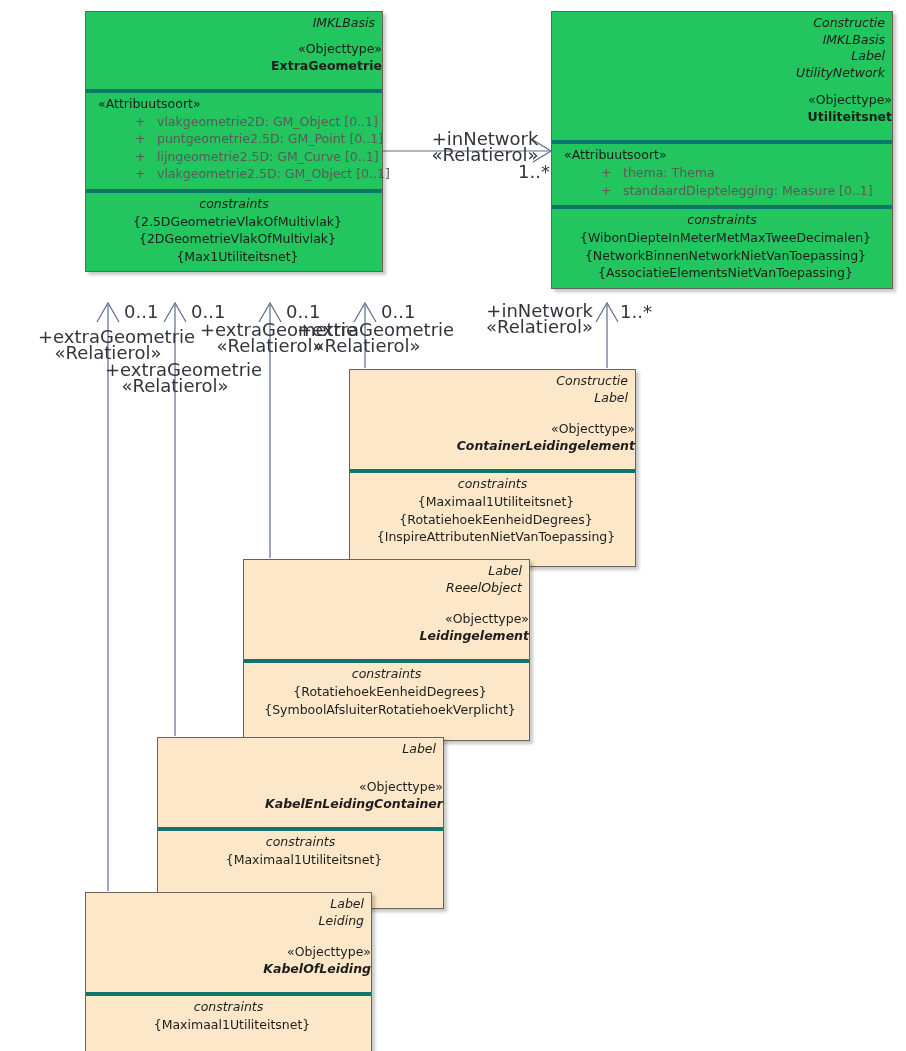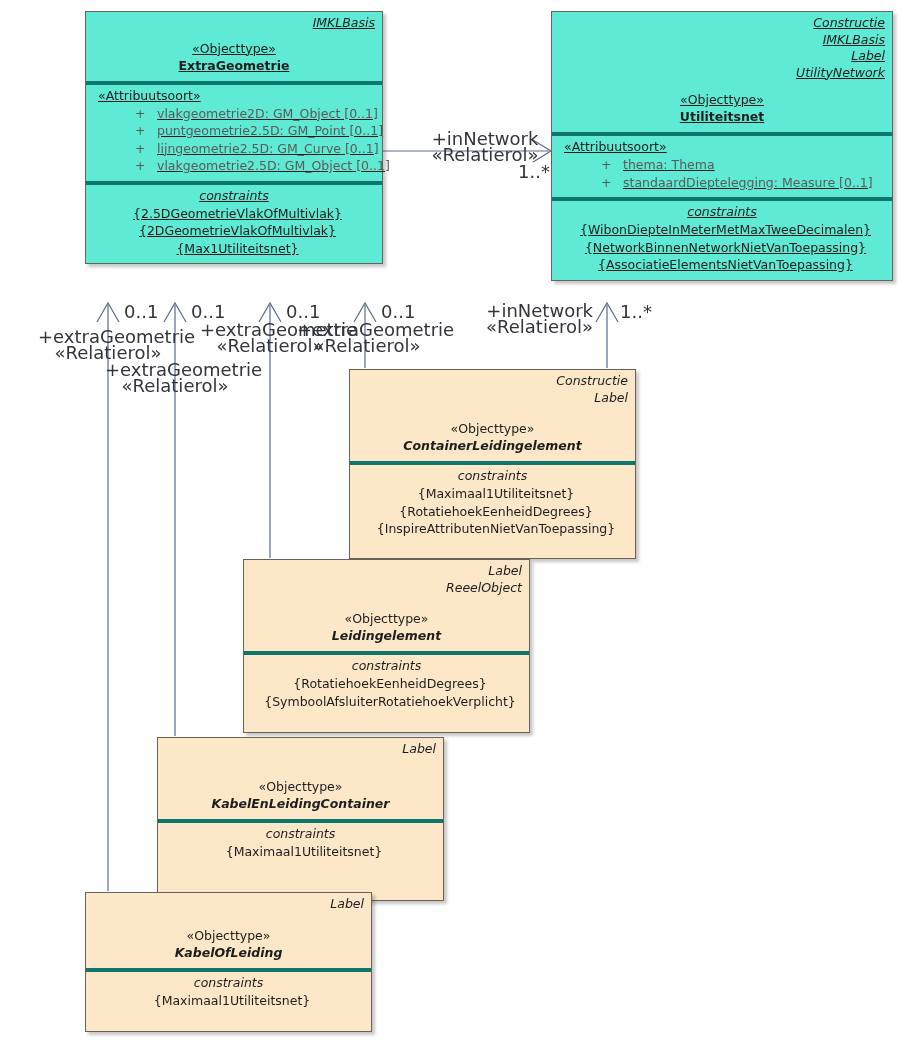--- a/index.html
+++ b/index.html
@@ -18,43 +18,43 @@
 
   
   .uml-class {
     position: absolute;
     border: 1px solid #6b6257;
     box-shadow: 3px 3px 3px rgba(0,0,0,0.22);
     background: #fce7c8;
     color: #1d1d1d;
     z-index: 5;
   }
-  .uml-class.dark { background: #5eead4; text-decoration: underline; }
+  .uml-class.dark { background: #22c55e; }
 
   .compartment {
     position: relative;
     padding: 0;
   }
   .compartment + .compartment {
     border-top: 4px solid #0f766e;
   }
 
   .pkg-tags {
     text-align: right;
     font-style: italic;
     padding: 3px 7px 0 7px;
     line-height: 16.5px;
     font-size: 12.5px;
   }
   .pkg-tags div { white-space: nowrap; }
 
   .head-names {
-    text-align: center;
+    text-align: right;
     line-height: 17px;
-    padding-bottom: 7px;
+    padding-bottom: 15px;
   }
   .stereo {
     font-size: 12.5px;
   }
   .cls-name {
     font-size: 12.5px;
     font-weight: bold;
   }
   .cls-name.abstract { font-style: italic; }
 
@@ -287,20 +287,21 @@
     <div class="compartment pad-b" style="padding-bottom:40px;">
       <div class="sec-title">constraints</div>
       <div class="constraint-row">{Maximaal1Utiliteitsnet}</div>
     </div>
   </div>
 
   <div class="uml-class" style="left:85px; top:892px; width:287px;">
     <div class="compartment">
       <div class="pkg-tags">
         <div>Label</div>
+        <div>Leiding</div>
       </div>
       <div class="head-names" style="padding-top:14px;">
         <div class="stereo">«Objecttype»</div>
         <div class="cls-name abstract">KabelOfLeiding</div>
       </div>
     </div>
     <div class="compartment pad-b" style="padding-bottom:22px;">
       <div class="sec-title">constraints</div>
       <div class="constraint-row">{Maximaal1Utiliteitsnet}</div>
     </div>

